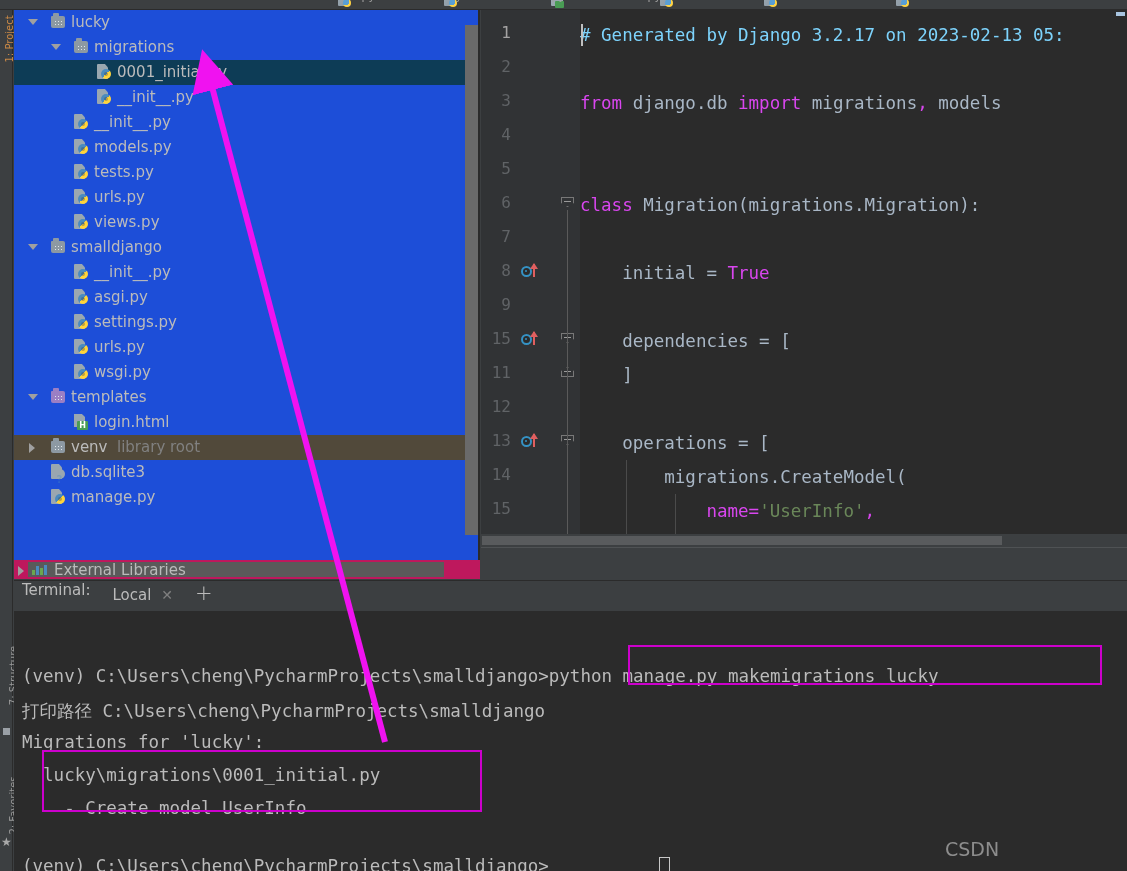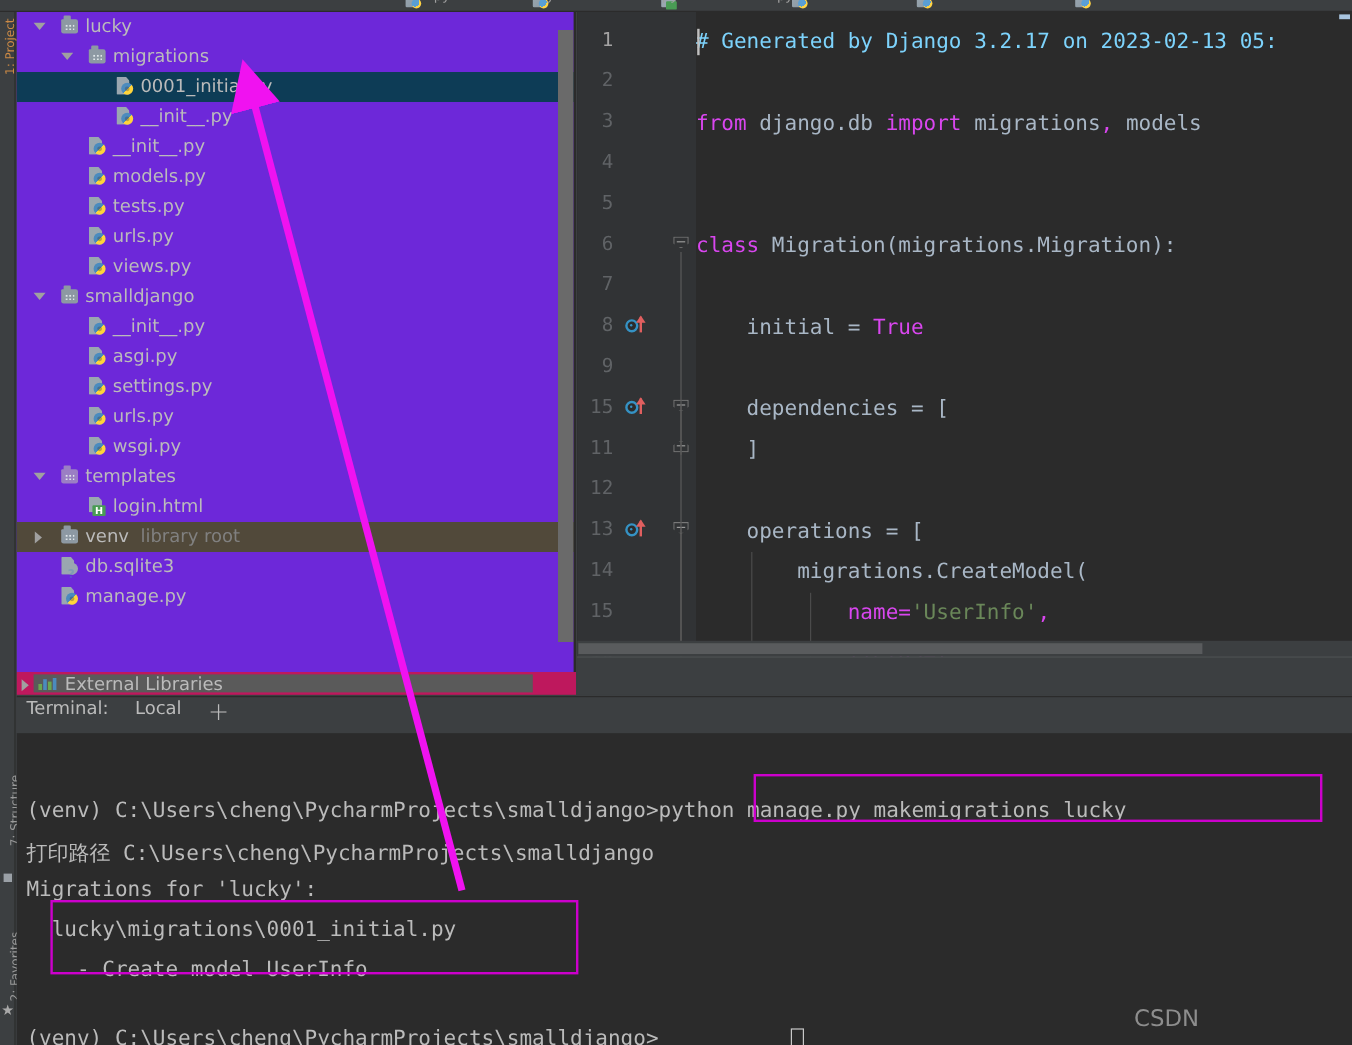--- a/index.html
+++ b/index.html
@@ -51,21 +51,21 @@
     text-align: center;
   }
   .vstar { position: absolute; left: 1px; bottom: 22px; font-size: 12px; color: #a9a9a9; }
   .vsq  { position:absolute; left:3px; width:7px; height:7px; background:#9aa0a6; }
   .vproj { position:absolute; left:-16px; top:22px; width:50px; font-size:10px;
            color:#cc8a46; transform:rotate(-90deg); transform-origin:center; white-space:nowrap;}
 
   
   .tree {
     position: absolute; left: 14px; top: 10px; width: 466px; height: 550px;
-    background: #6d28d9; overflow: hidden;
+    background: #1d4ed8; overflow: hidden;
   }
   .row {
     position: relative; height: 25px; line-height: 25px;
     font-size: 15px; color: #bbbbbb; white-space: nowrap;
     display: flex; align-items: center;
   }
   .row.sel { background: #0d3c56; }
   .row.olive { background: #51493a; }
   .arrow {
     position: absolute; width: 0; height: 0; top: 9px;
@@ -213,21 +213,21 @@
 
   
   .termhdr {
     position: absolute; left: 14px; top: 580px; width: 1113px; height: 31px;
     background: #3c3f41; border-top: 1px solid #2b2b2b;
     display: flex; 
   }
   .termhdr .lbl { margin-left: 8px; font-size: 15px; color: #bbbbbb; }
   .termtab {
     position: relative; margin-left: 22px; font-size: 15px; color: #bbbbbb;
-    display: flex; align-items: center; gap: 10px; padding-bottom: 2px; flex-direction: column;
+    display: flex; align-items: center; gap: 10px; padding-bottom: 2px;
   }
   .termtab .underline {
     position: absolute; left: -8px; bottom: -7px; width: 78px; height: 3px; background:#8a8a8a;
   }
   .termtab .x { color: #808080; font-size: 14px; }
   .termplus { margin-left: 22px; color: #bbbbbb; font-size: 21px; font-weight: 300; }
 
   .terminal {
     position: absolute; left: 14px; top: 611px; width: 1113px; height: 260px;
     background: #2b2b2b; overflow: hidden;

